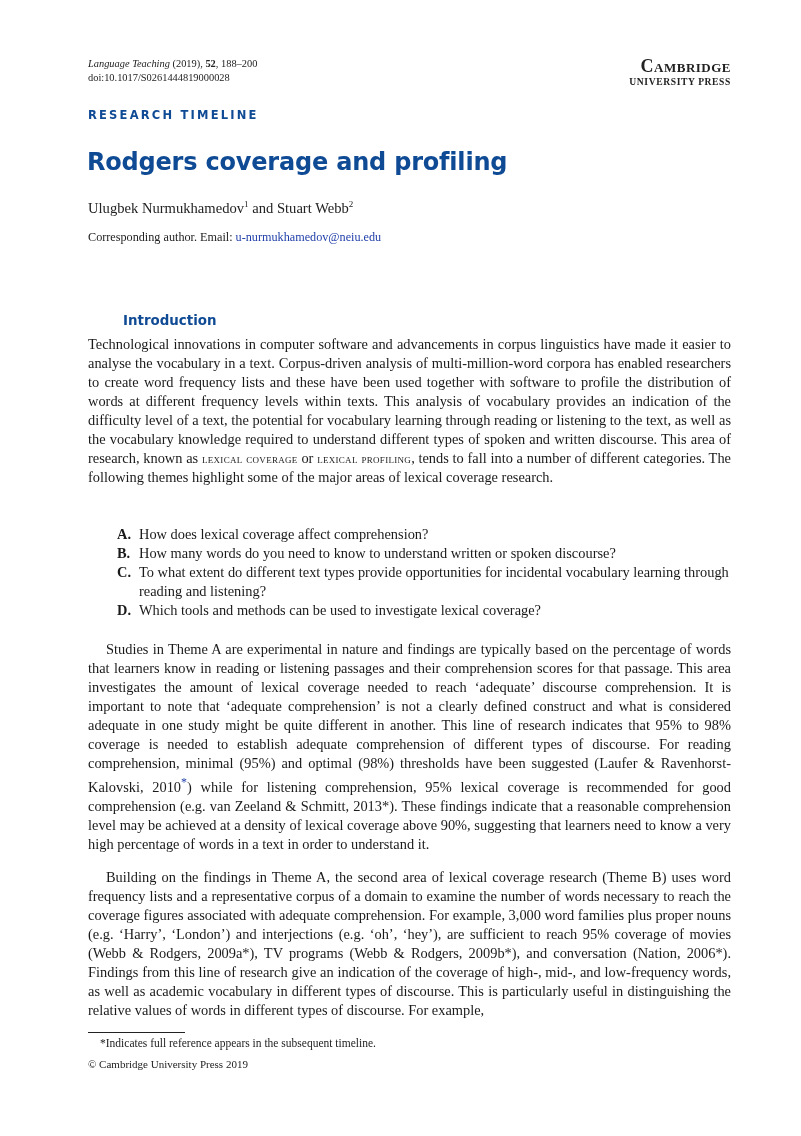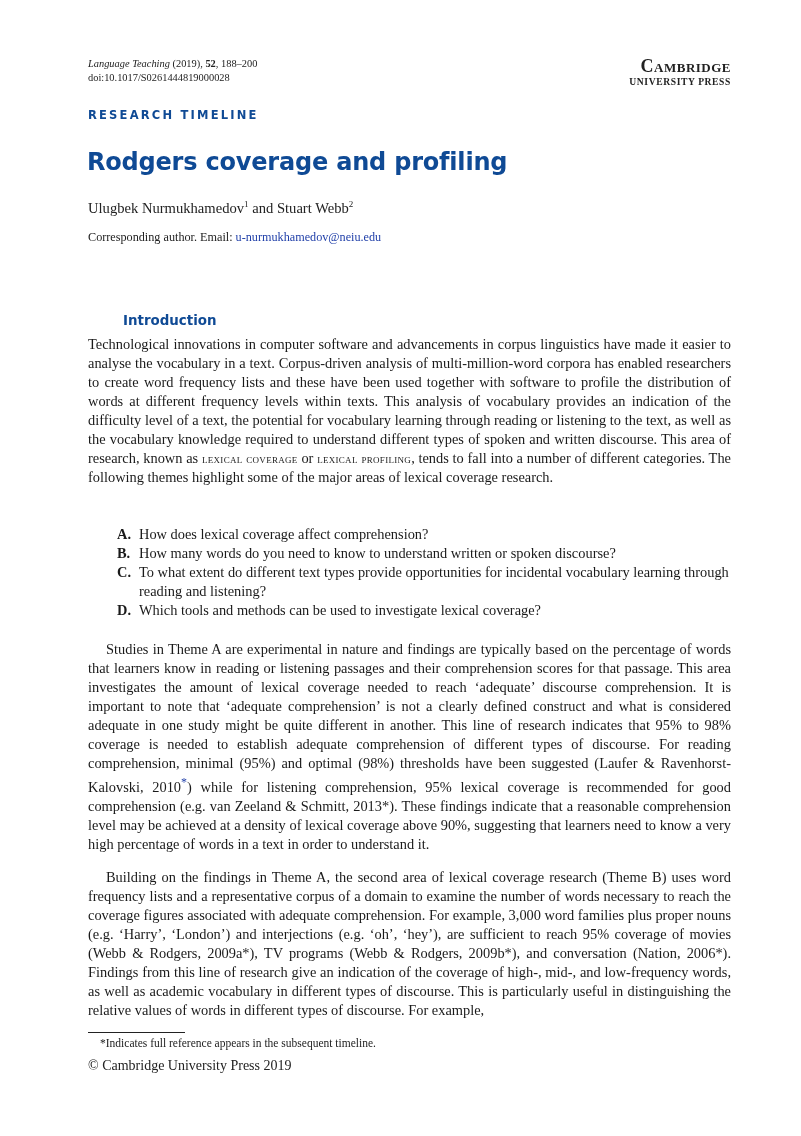--- a/index.html
+++ b/index.html
@@ -24,21 +24,21 @@
   .p1 { top:335px; }
   .themes { left:117px; top:525px; width:614px; font-size:14.4px; line-height:19px; }
   .theme-item { display:flex; }
   .theme-letter { width:22px; flex:0 0 22px; font-weight:bold; }
   .theme-text { flex:1; }
   .p2 { top:640px; text-indent:18px; }
   .p3 { top:868px; text-indent:18px; }
   .star-blue { color:#1f3ea8; }
   .fn-rule { left:88px; top:1032px; width:97px; border-top:1px solid #222; }
   .footnote { left:88px; top:1037px; font-size:11.5px; text-indent:12px; color:#222;text-align:center; }
-  .copyright { left:88px; top:1058px; font-size:14px; color:#222; }
+  .copyright { left:88px; top:1058px; font-size:11px; color:#222; }
 </style>
 </head>
 <body>
 
 <div class="abs journal">
   <div><i>Language Teaching</i> <span>(2019),</span> <b>52</b><span>, 188–200</span></div>
   <div>doi:10.1017/S0261444819000028</div>
 </div>
 
 <div class="abs logo">

